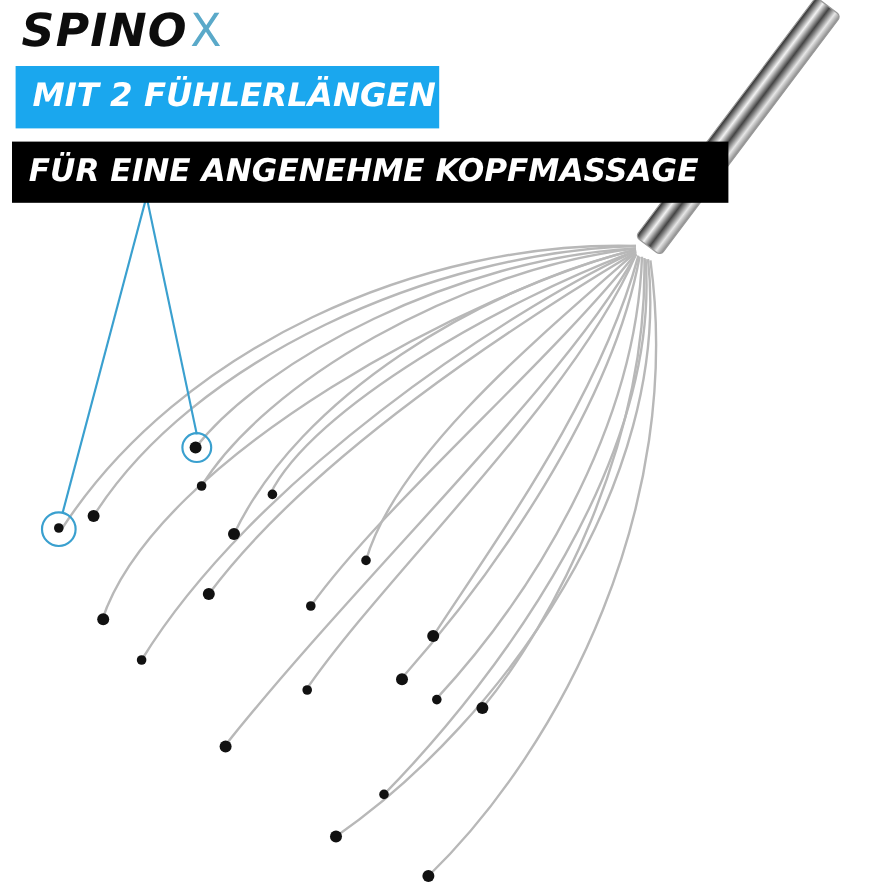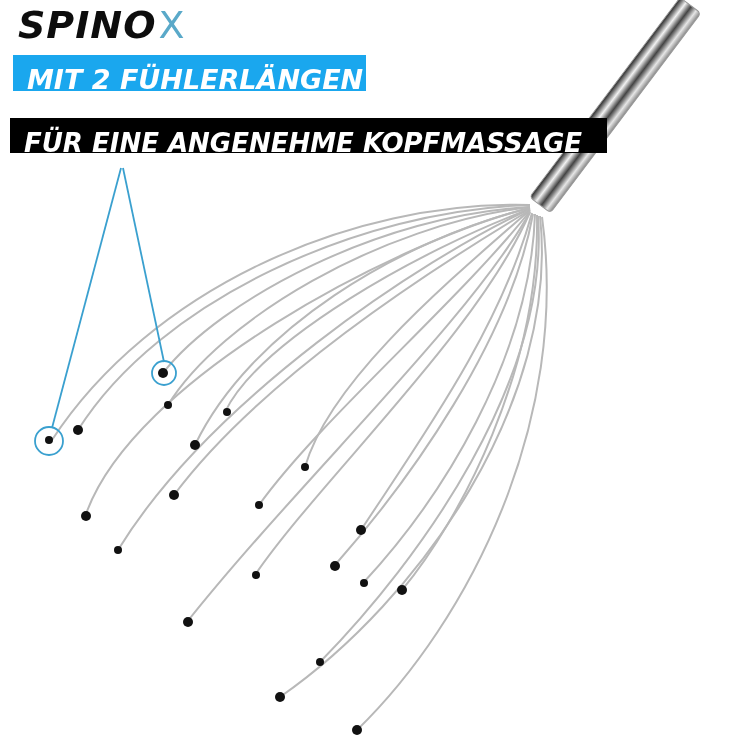--- a/index.html
+++ b/index.html
@@ -1,20 +1,20 @@
 <!DOCTYPE html>
 <html><head>
 <meta charset="utf-8">
 <style>
   html, body { margin:0; padding:0; background:#ffffff; }
   body { width:736px; height:736px; position:relative; overflow:hidden; font-family:"DejaVu Sans", sans-serif; }
   .logo { position:absolute; left:18px; top:3px; font-size:38px; font-weight:bold; font-style:italic; letter-spacing:1px; color:#0d0d0d; }
   .logo .x { font-weight:normal; font-style:normal; color:#5aa9c9; margin-left:2px; }
-  .banner-blue { position:absolute; left:13px; top:55px; width:353px; height:36px; background:#1aa7ee; color:#fff; font-weight:bold; font-style:italic; font-size:27px; line-height:50px; text-indent:14px; white-space:nowrap; }
-  .banner-black { position:absolute; left:10px; top:118px; width:597px; height:35px; background:#000; color:#fff; font-weight:bold; font-style:italic; font-size:26px; line-height:51px; text-indent:14px; white-space:nowrap; z-index:3; }
+  .banner-blue { position:absolute; left:13px; top:55px; width:353px; height:52px; background:#1aa7ee; color:#fff; font-weight:bold; font-style:italic; font-size:27px; line-height:50px; text-indent:14px; white-space:nowrap; }
+  .banner-black { position:absolute; left:10px; top:118px; width:597px; height:51px; background:#000; color:#fff; font-weight:bold; font-style:italic; font-size:26px; line-height:51px; text-indent:14px; white-space:nowrap; z-index:3; }
   svg.product { position:absolute; left:0; top:0; z-index:2; }
 </style>
 </head>
 <body>
 
 <div class="logo"><span>SPINO</span><span class="x">X</span></div>
 
 <div class="banner-blue">MIT 2 FÜHLERLÄNGEN</div>
 <div class="banner-black">FÜR EINE ANGENEHME KOPFMASSAGE</div>
 

